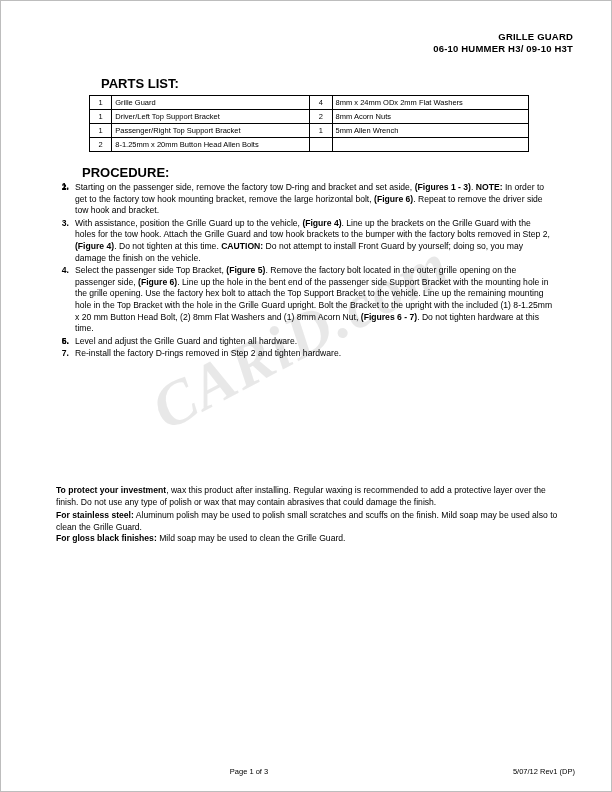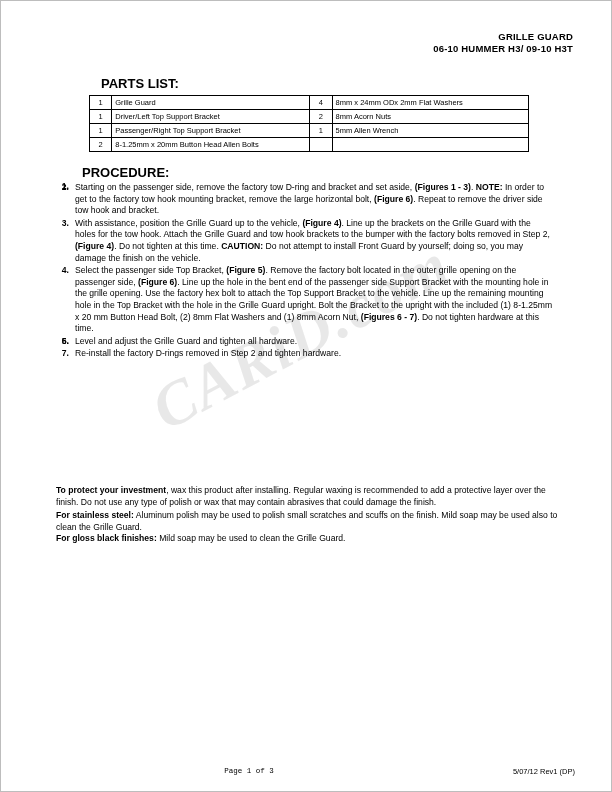--- a/index.html
+++ b/index.html
@@ -175,21 +175,20 @@
     left: 0;
     width: 612px;
     z-index: 10;
     font-size: 7.5px;
   }
   .footer .page-num {
     position: absolute;
     left: 0;
     width: 496px;
     text-align: center;
-    font-family: Liberation Mono, monospace;
   }
   .footer .rev {
     position: absolute;
     right: 38px;
     top: 0;
   }
 </style>
 </head>
 <body>
 

